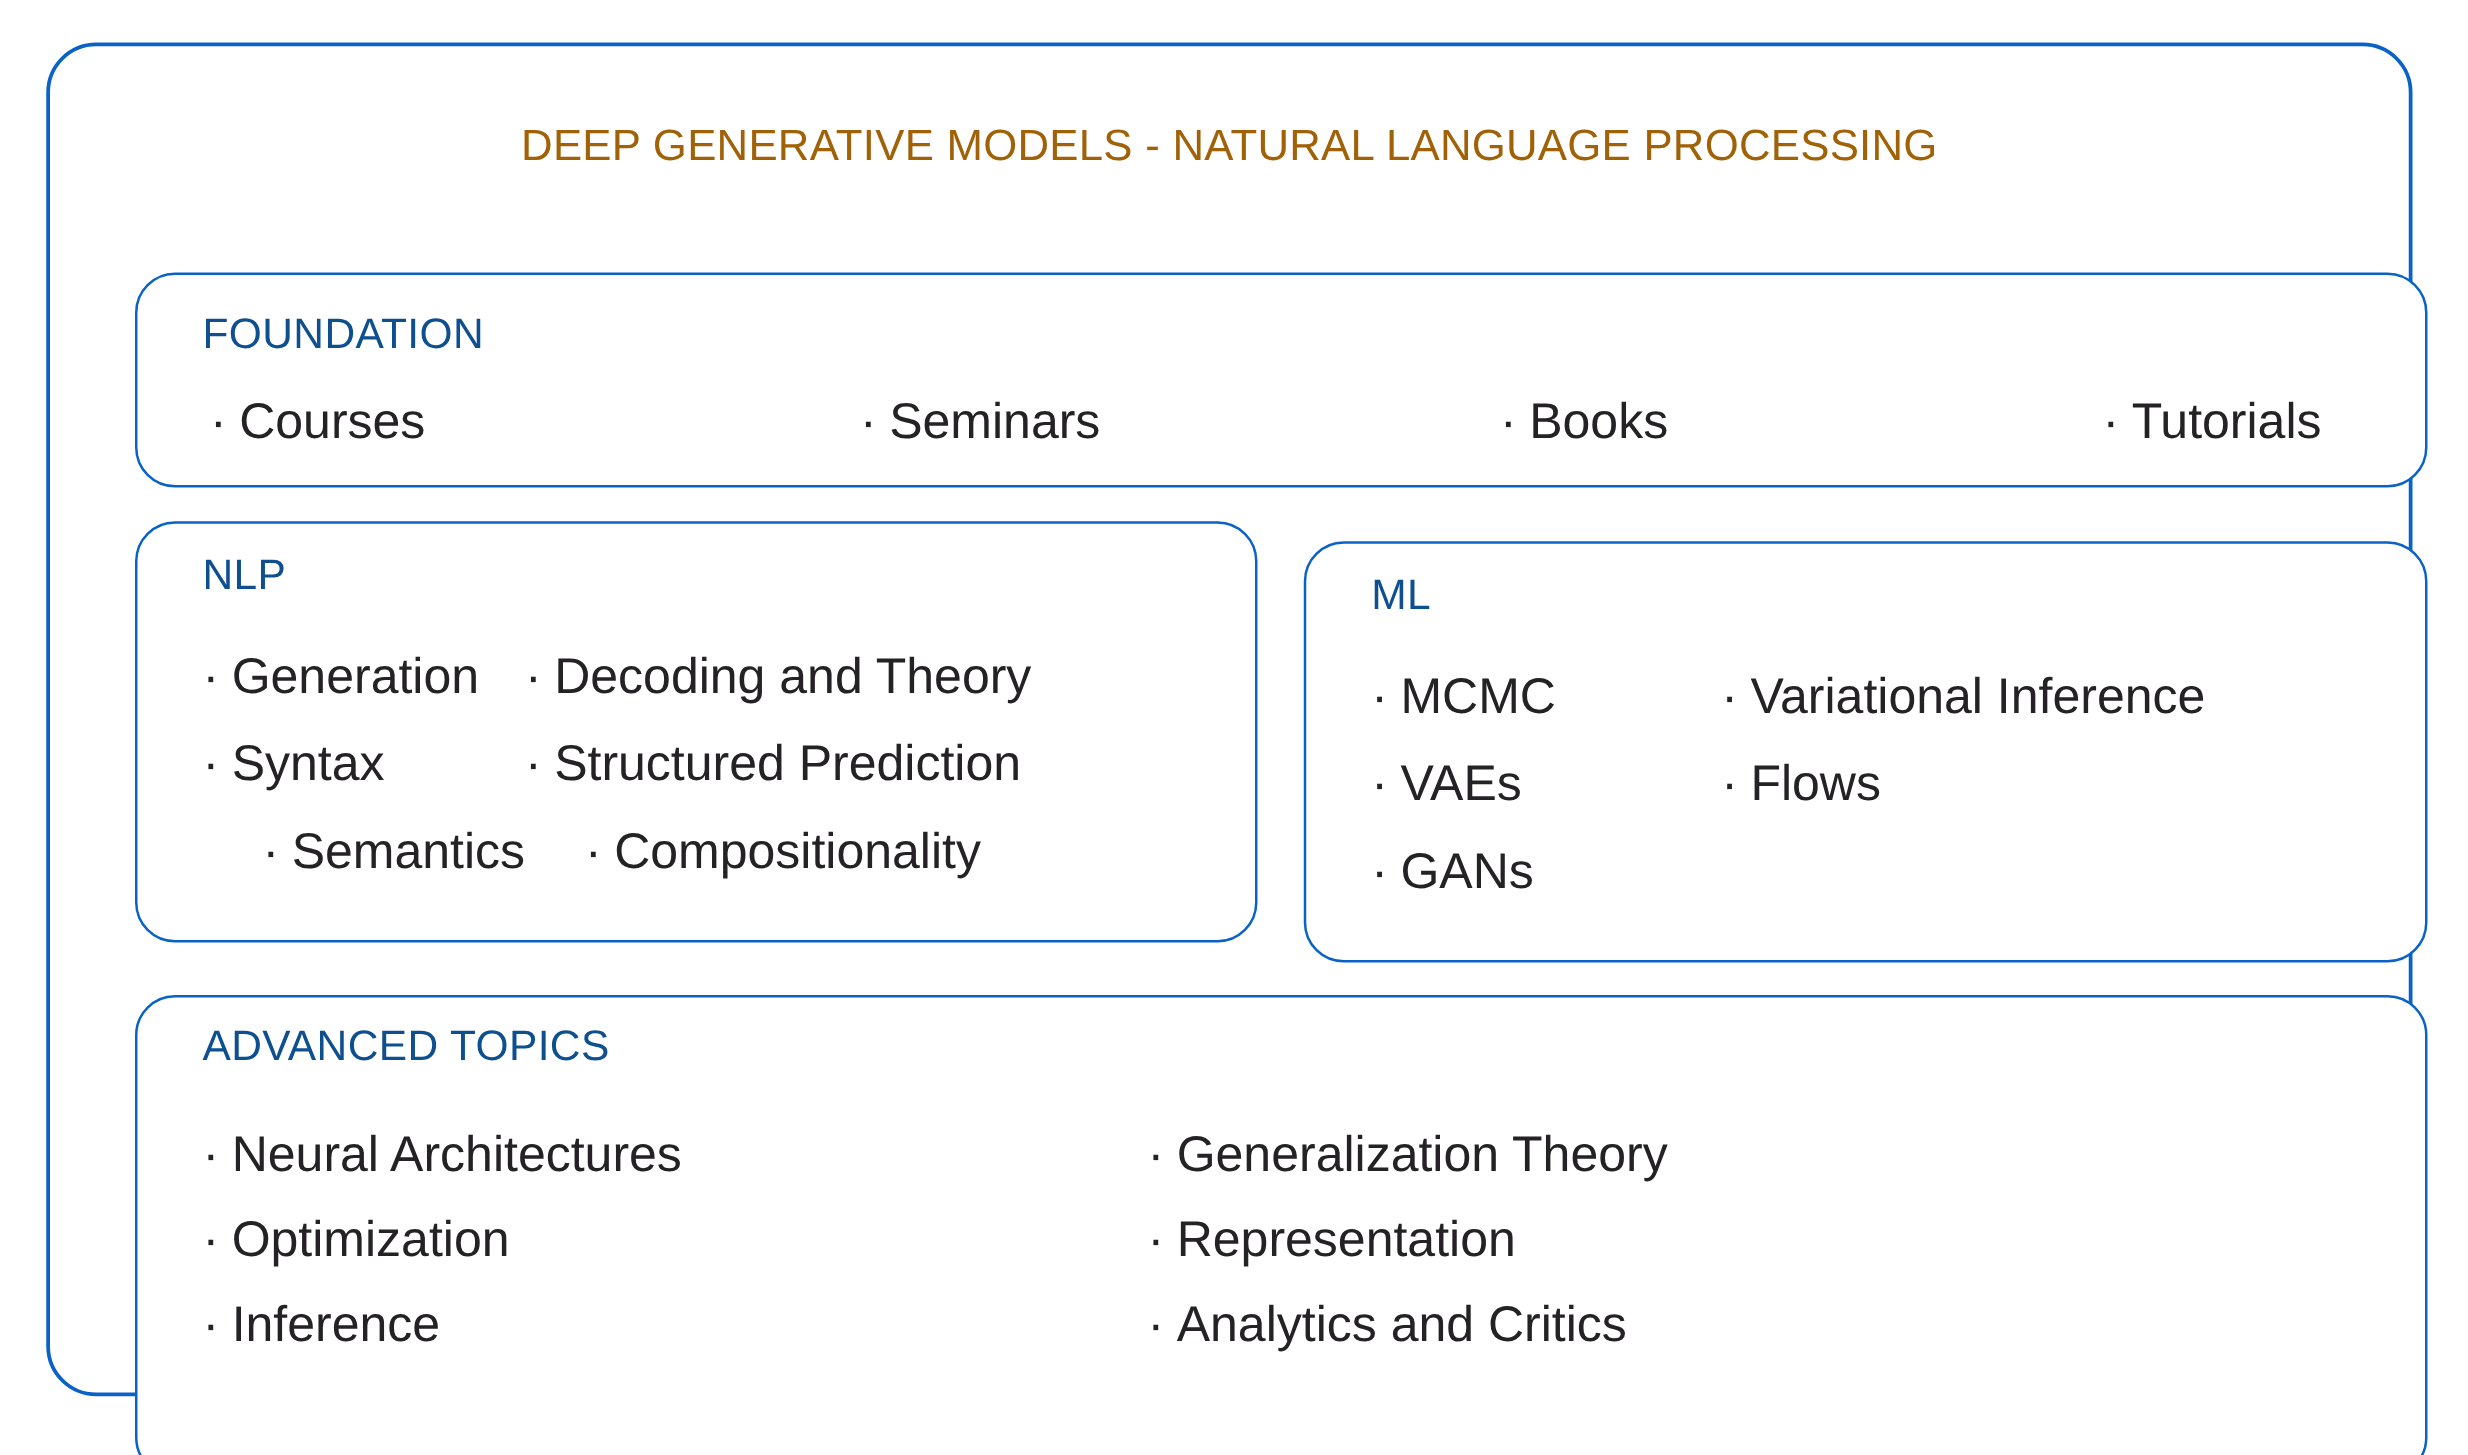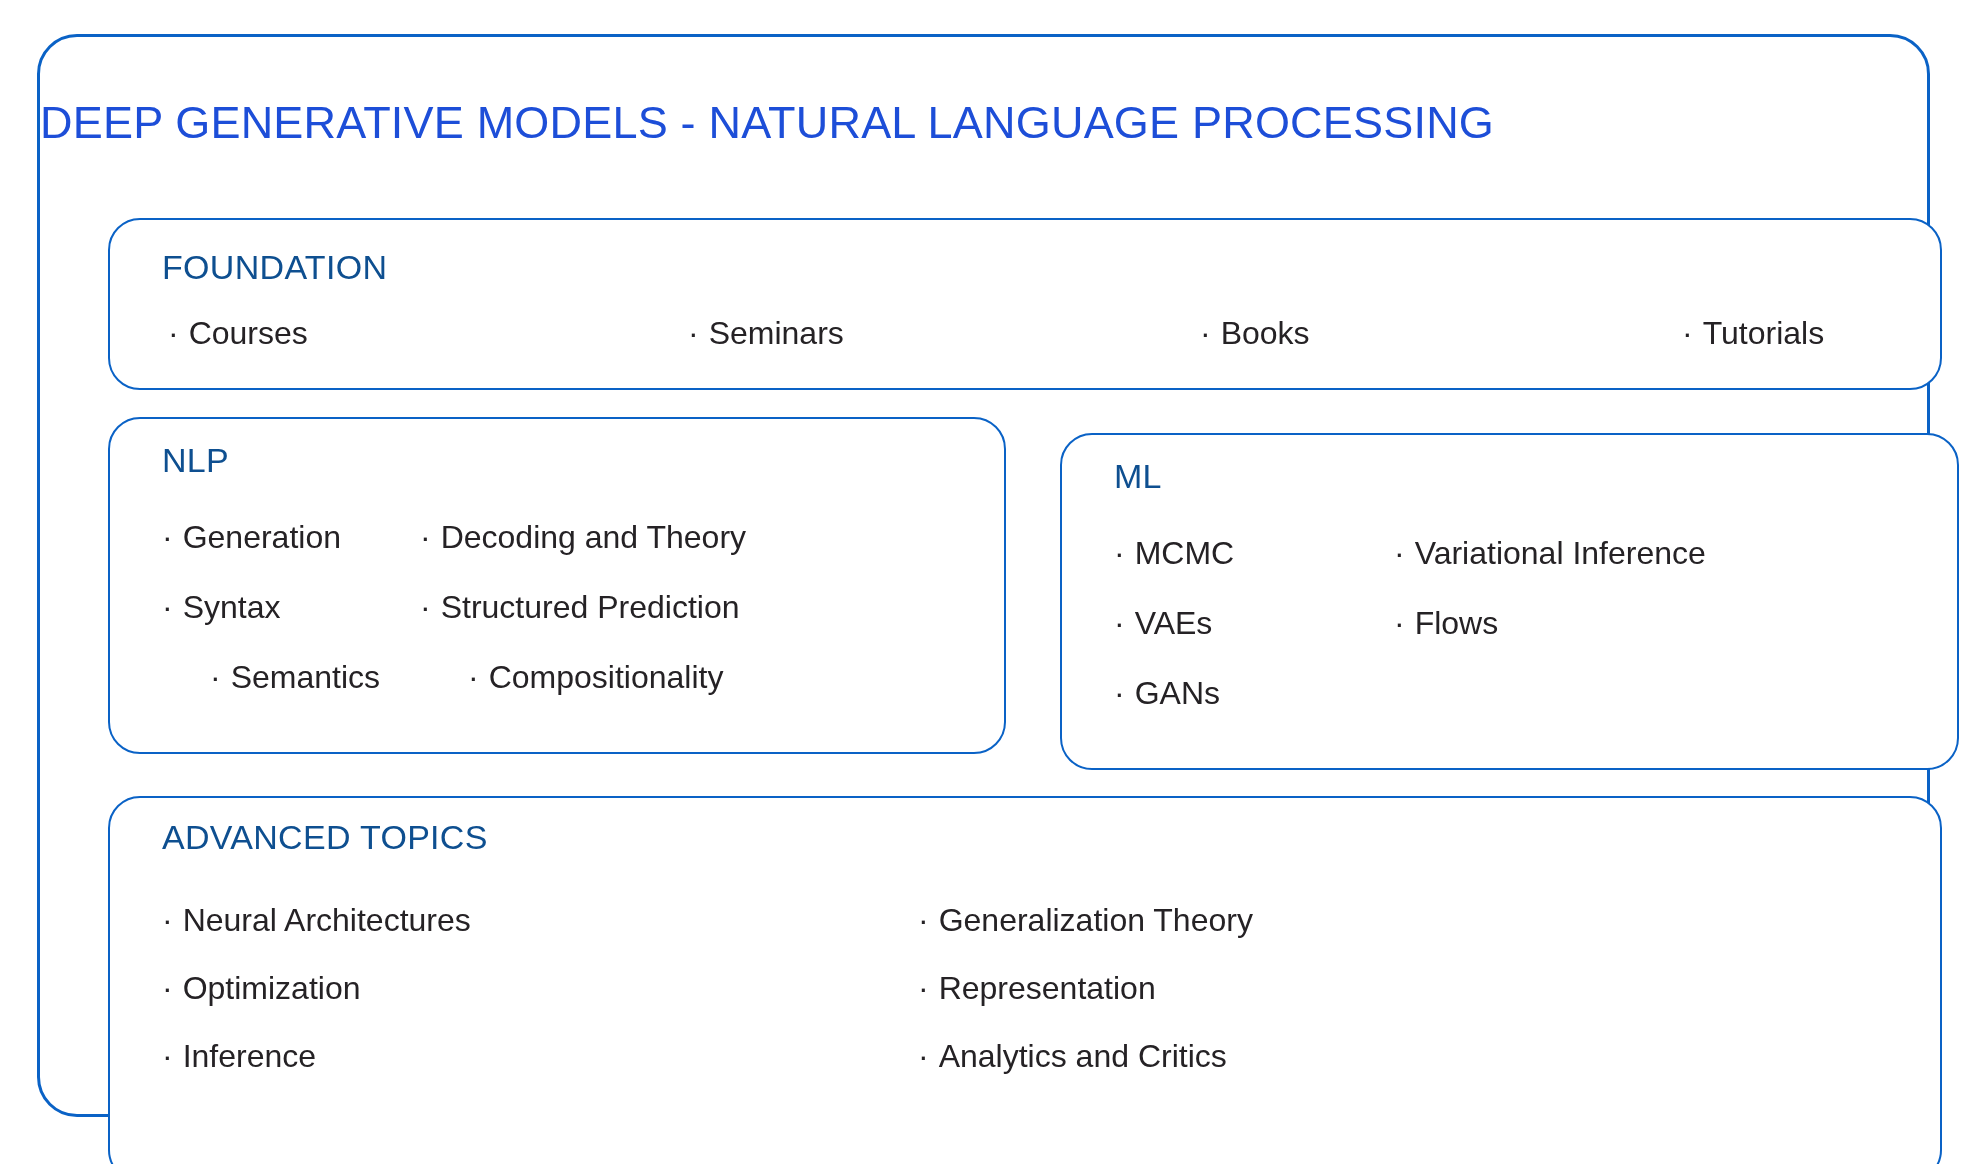--- a/index.html
+++ b/index.html
@@ -26,24 +26,25 @@
     border: 3px solid #0A62C6;
     border-radius: 40px;
     background: #ffffff;
   }
 
   .diagram-title {
     position: absolute;
     left: 0;
     top: 60px;
     width: 100%;
-    font-size: 45px;
+    text-align: center;
+    font-size: 35px;
     font-weight: 400;
     letter-spacing: 0.2px;
-    color: #1d4ed8;
+    color: #a16207;
     white-space: nowrap;
   }
 
   
   .card {
     position: absolute;
     box-sizing: border-box;
     border: 2.5px solid #0A62C6;
     border-radius: 32px;
     background: #ffffff;
@@ -53,21 +54,21 @@
     position: absolute;
     font-size: 34px;
     font-weight: 400;
     color: #0E4F90;
     letter-spacing: 0.3px;
     white-space: nowrap;
   }
 
   .bullet-item {
     position: absolute;
-    font-size: 32px;
+    font-size: 40px;
     font-weight: 400;
     color: #252225;
     white-space: nowrap;
   }
   .bullet-item .dot {
     display: inline-block;
     margin-right: 10px;
   }
 
   
@@ -97,21 +98,20 @@
   #nlp-card .r0 { top: 100px; }
   #nlp-card .r1 { top: 170px; }
   #nlp-card .r2 { top: 240px; margin-left: 48px; }
 
   
   #ml-card {
     left: 1003px;
     top: 396px;
     width: 899px;
     height: 337px;
-    margin-left: 17px;
   }
   #ml-card .card-title { left: 52px; top: 22px; }
   #ml-card .bullet-item.col1 { left: 52px; }
   #ml-card .bullet-item.col2 { left: 332px; }
   #ml-card .r0 { top: 100px; }
   #ml-card .r1 { top: 170px; }
   #ml-card .r2 { top: 240px; }
 
   
   #advanced-card {

